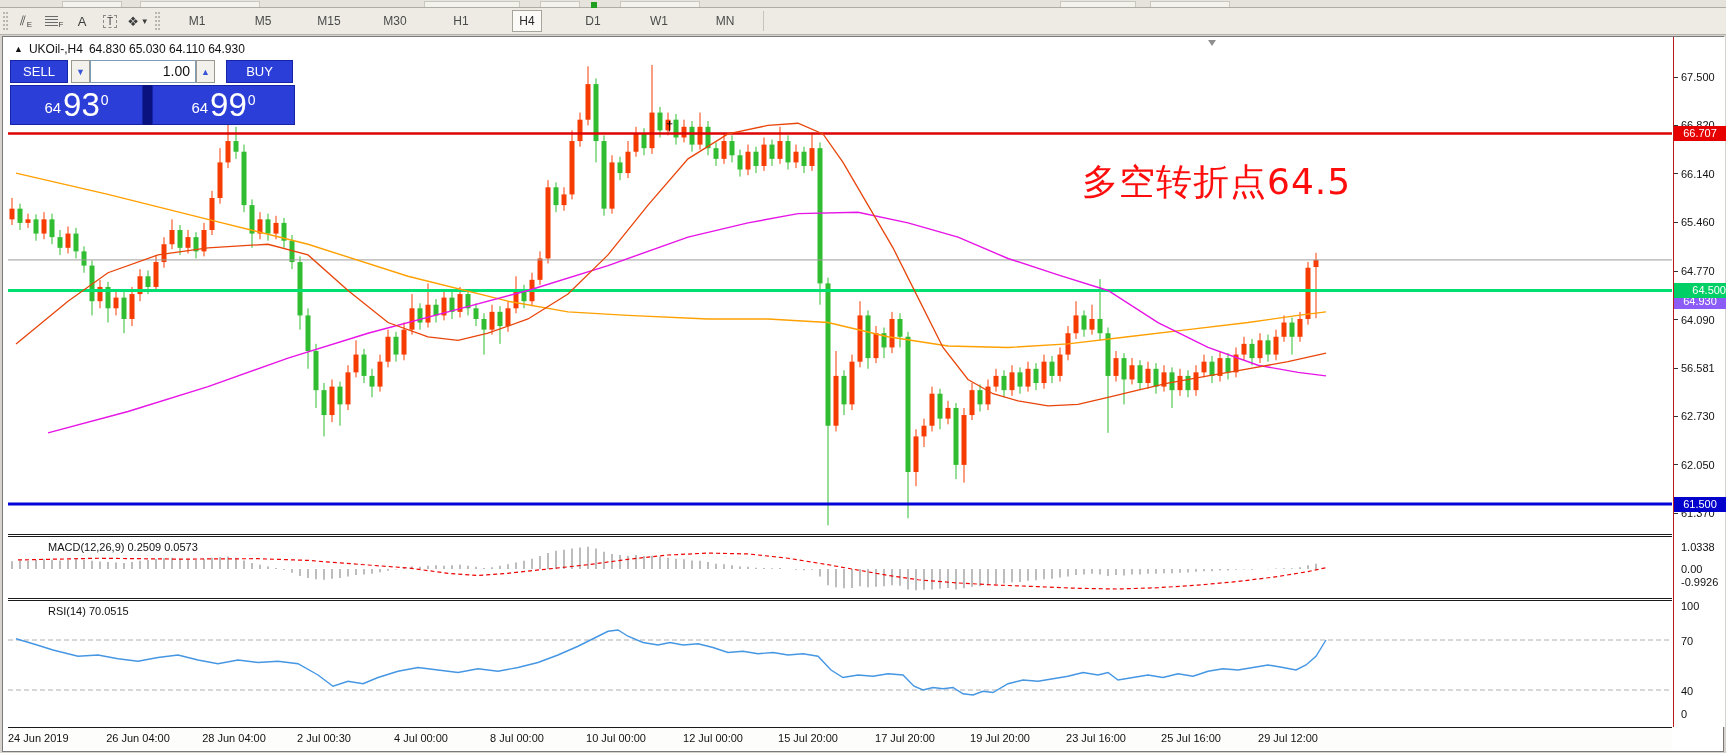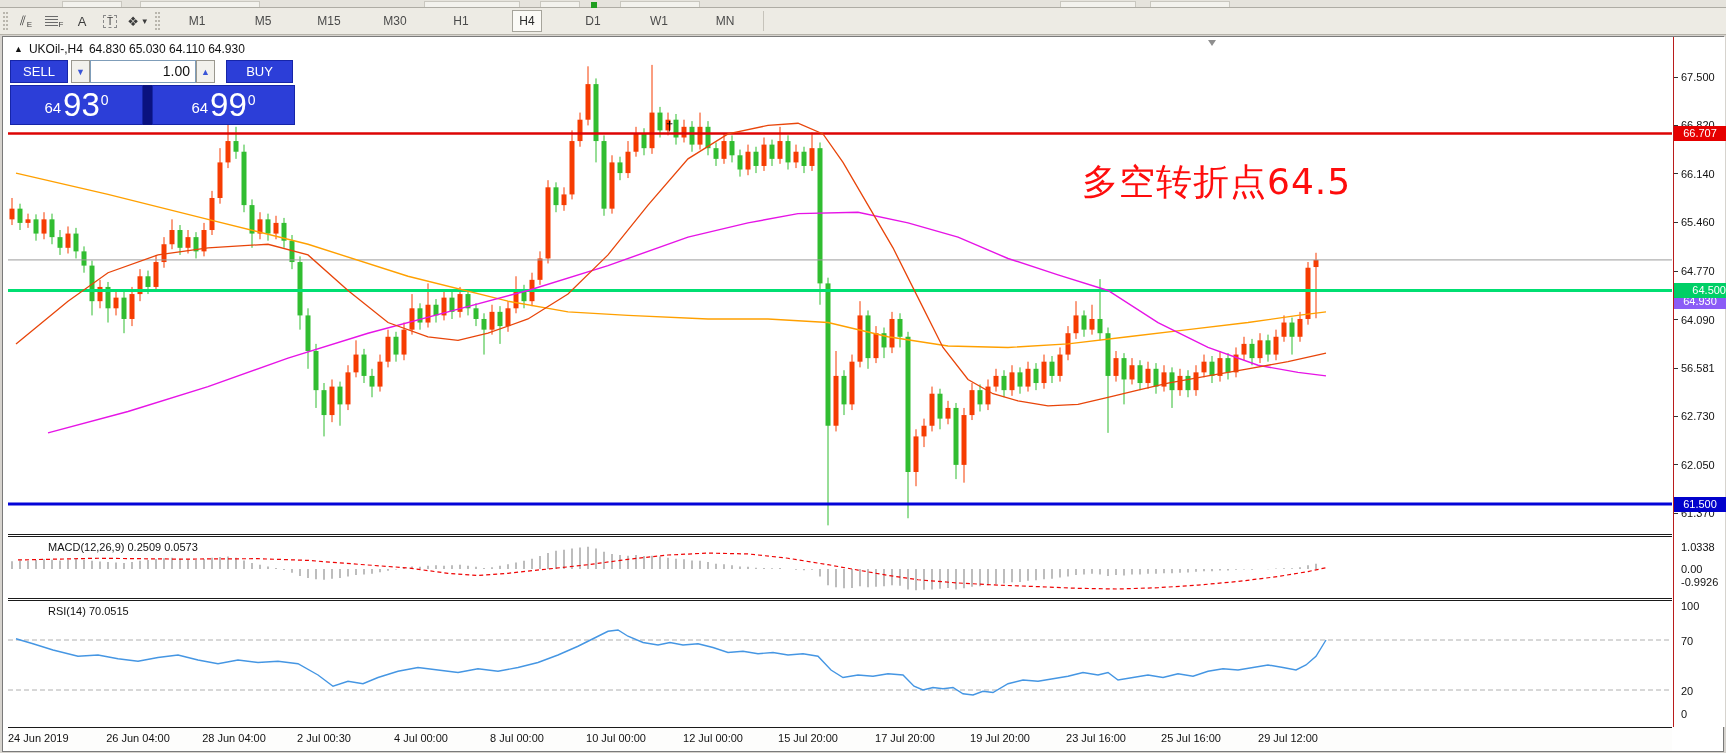--- a/index.html
+++ b/index.html
@@ -692,21 +692,21 @@
     <div class="ptick" style="top: 469.272px;">61.370</div>
     <div class="plabel" style="top: 88.9378px; background: rgb(230, 0, 0);">66.707</div>
     <div class="plabel" style="top: 225px; background: #8b5cf6; margin-top: 32px;">64.930</div>
     <div class="plabel" style="top: 246.01px; background: rgb(0, 207, 102); text-align: right;">64.500</div>
     <div class="plabel" style="top: 459.52px; background: rgb(2, 2, 204);">61.500</div>
     <div class="ptick" style="top: 502.773px;">1.0338</div>
     <div class="ptick" style="top: 525px;">0.00</div>
     <div class="ptick" style="top: 538px;">-0.9926</div>
     <div class="ptick" style="top: 562px;">100</div>
     <div class="ptick" style="top: 597px;">70</div>
-    <div class="ptick" style="top: 647px;">20</div>
+    <div class="ptick" style="top: 647px;">40</div>
     <div class="ptick" style="top: 670px;">0</div>
   </div>
 <div id="time-axis">
     <div class="tlabel" style="left: 0px;">24 Jun 2019</div>
     <div class="tlabel" style="left: 130px; transform: translateX(-50%);">26 Jun 04:00</div>
     <div class="tlabel" style="left: 226px; transform: translateX(-50%);">28 Jun 04:00</div>
     <div class="tlabel" style="left: 316px; transform: translateX(-50%);">2 Jul 00:30</div>
     <div class="tlabel" style="left: 413px; transform: translateX(-50%);">4 Jul 00:00</div>
     <div class="tlabel" style="left: 509px; transform: translateX(-50%);">8 Jul 00:00</div>
     <div class="tlabel" style="left: 608px; transform: translateX(-50%);">10 Jul 00:00</div>

